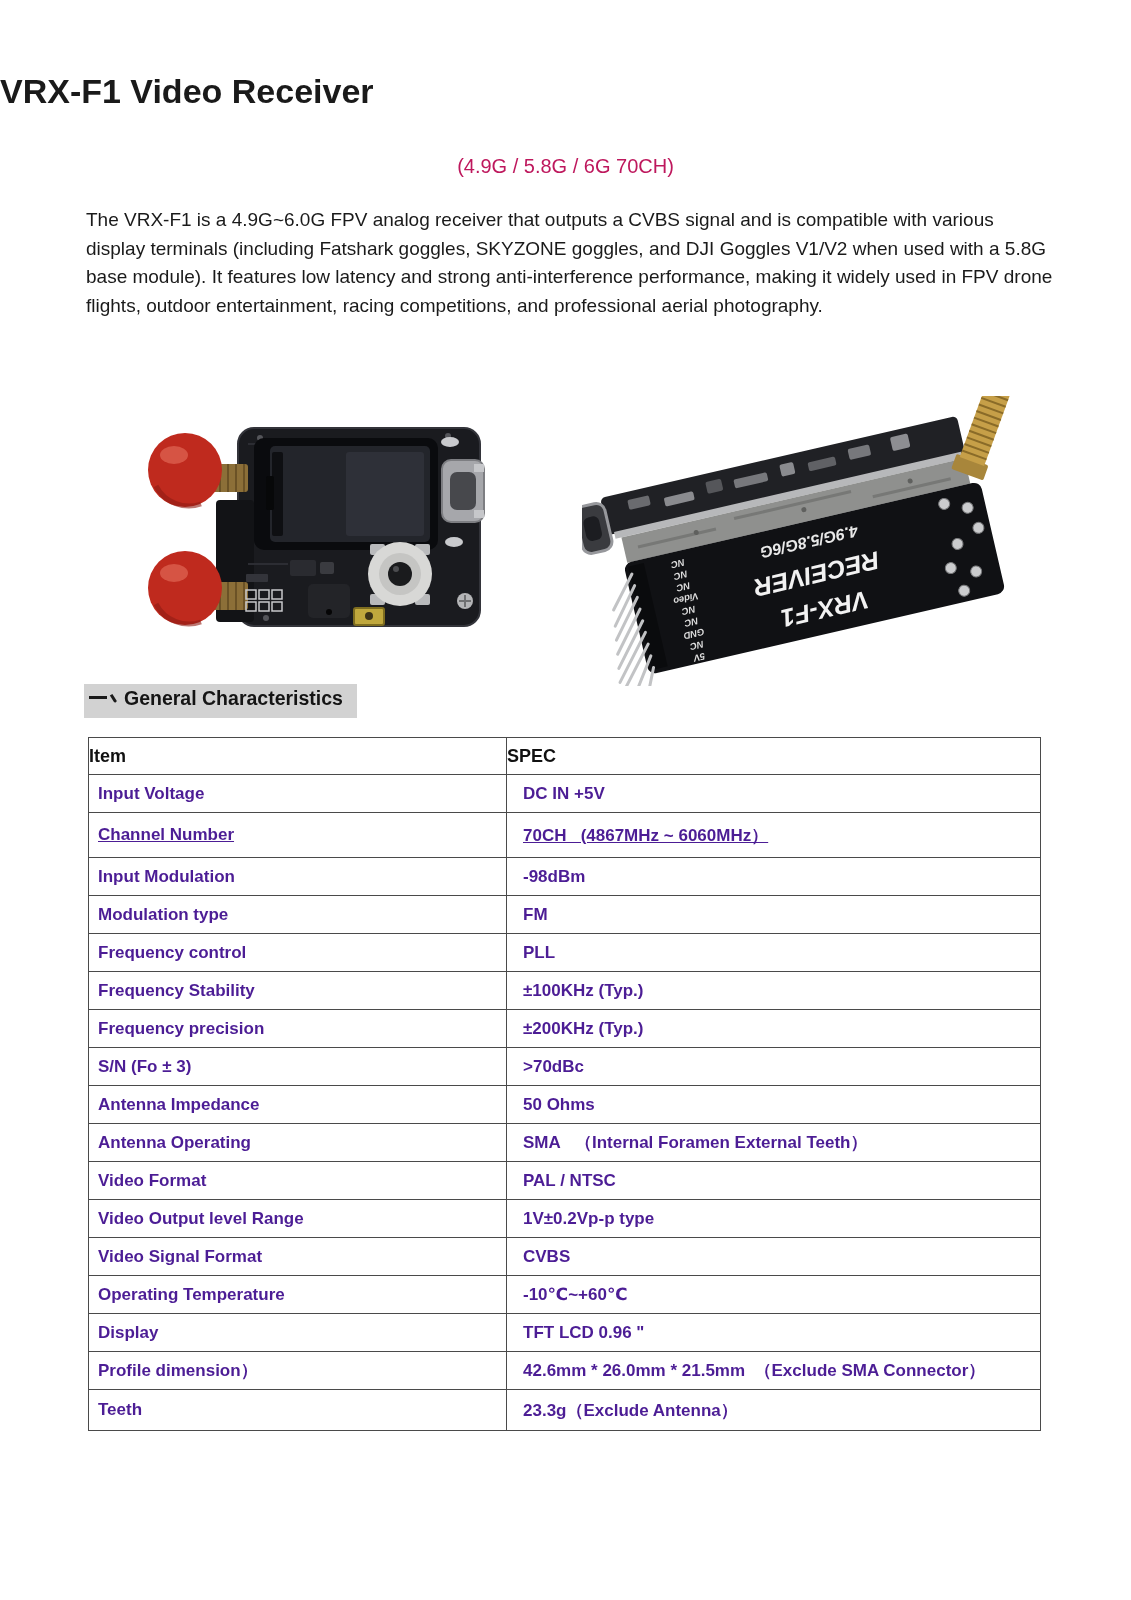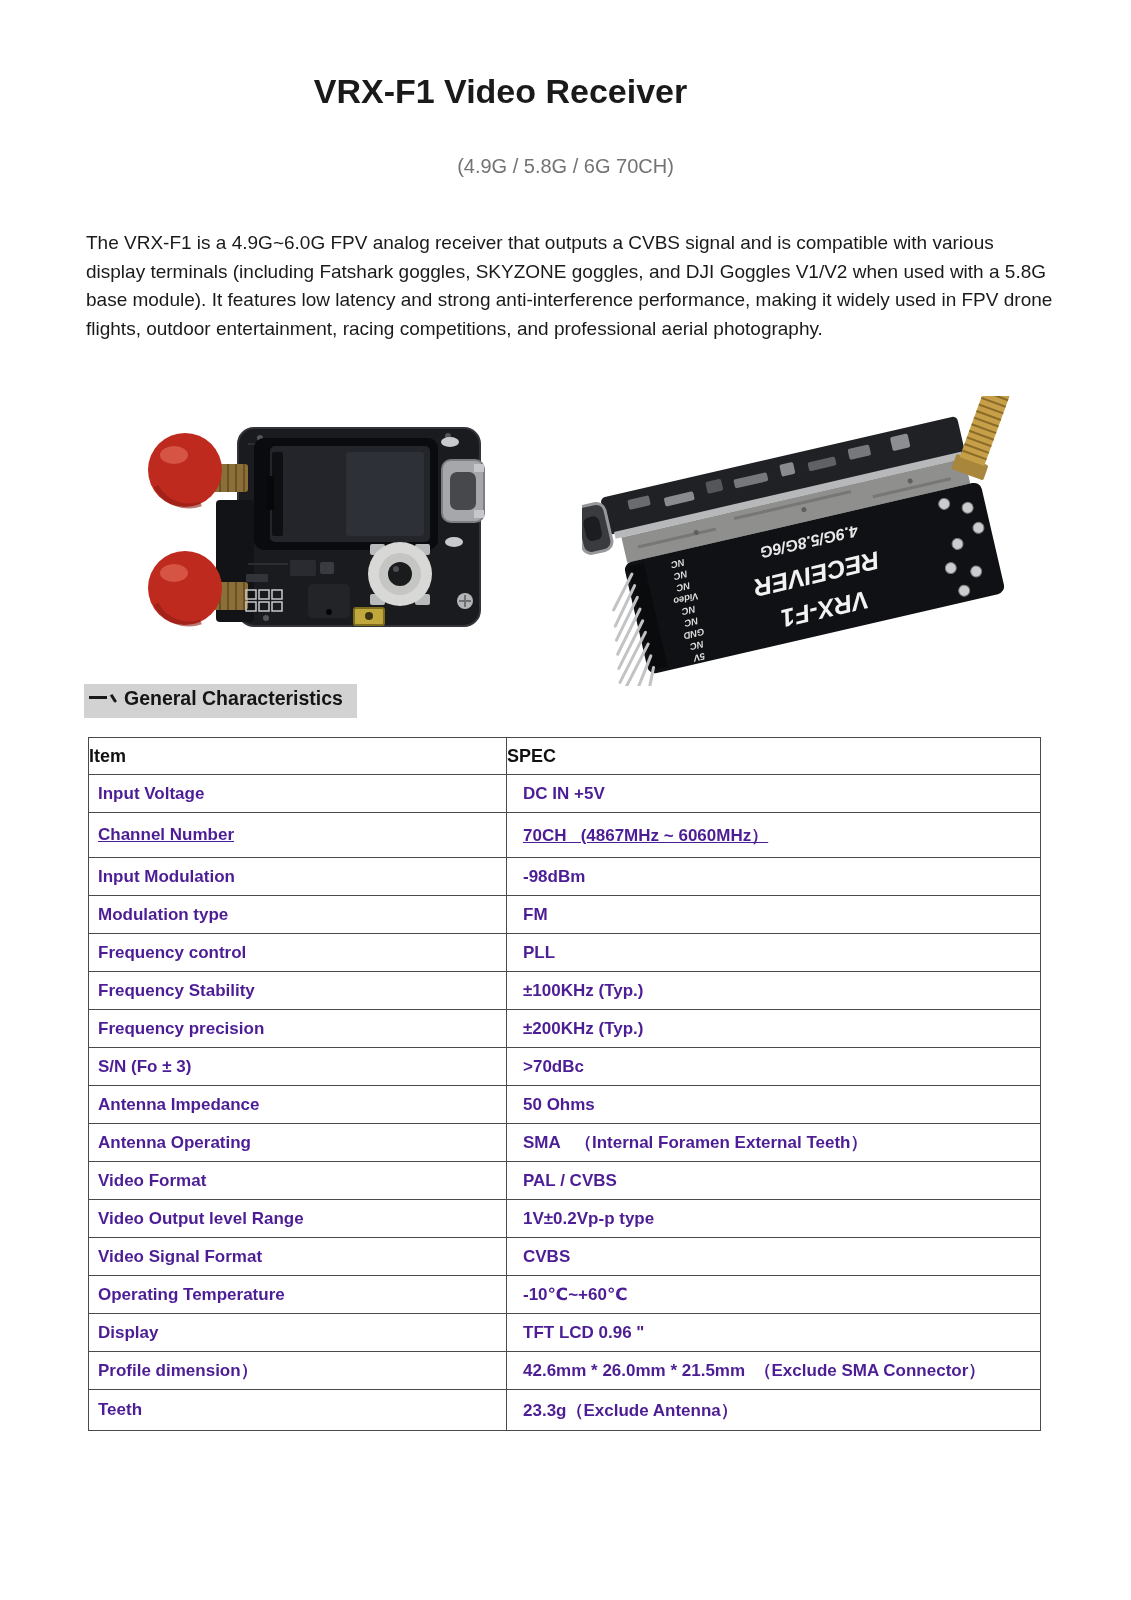--- a/index.html
+++ b/index.html
@@ -6,34 +6,33 @@
   html, body { background: #ffffff; }
   body {
     width: 1131px; height: 1600px;
     position: relative;
     font-family: "Liberation Sans", "DejaVu Sans", sans-serif;
     color: #161616;
     overflow: hidden;
   }
   .page-title {
     position: absolute; top: 72px; left: 0; width: 1001px;
-    text-align: center;
+    text-align: left;
     font-size: 34px; font-weight: bold; color: #1a1a1a;
     letter-spacing: 0px;
   }
   .page-subtitle {
     position: absolute; top: 155px; left: 0; width: 1131px;
     text-align: center;
-    font-size: 20px; font-weight: 400; color: #737373;
+    font-size: 20px; font-weight: 400; color: #be185d;
   }
   .description {
     position: absolute; top: 206px; left: 86px; width: 968px;
     font-size: 19px; line-height: 28.6px; color: #1a1a1a;
     text-align: left;
-    margin-top: 23px;
   }
   .photos { position: absolute; top: 0; left: 0; }
   .photo-front { position: absolute; top: 414px; left: 148px; }
   .photo-back  { position: absolute; top: 396px; left: 582px; }
 
   .section-heading {
     position: absolute; top: 684px; left: 84px;
     font-size: 19.5px; font-weight: bold; color: #141414;
   }
   .section-heading .hl {
@@ -307,21 +306,21 @@
       <tr>
           <td class="item">Antenna Impedance</td>
           <td class="spec">50 Ohms</td>
         </tr>
       <tr>
           <td class="item">Antenna Operating</td>
           <td class="spec">SMA&nbsp;&nbsp;&nbsp;（Internal Foramen External Teeth）</td>
         </tr>
       <tr>
           <td class="item">Video Format</td>
-          <td class="spec">PAL / CVBS</td>
+          <td class="spec">PAL / NTSC</td>
         </tr>
       <tr>
           <td class="item">Video Output level Range</td>
           <td class="spec">1V±0.2Vp-p type</td>
         </tr>
       <tr>
           <td class="item">Video Signal Format</td>
           <td class="spec">CVBS</td>
         </tr>
       <tr>

